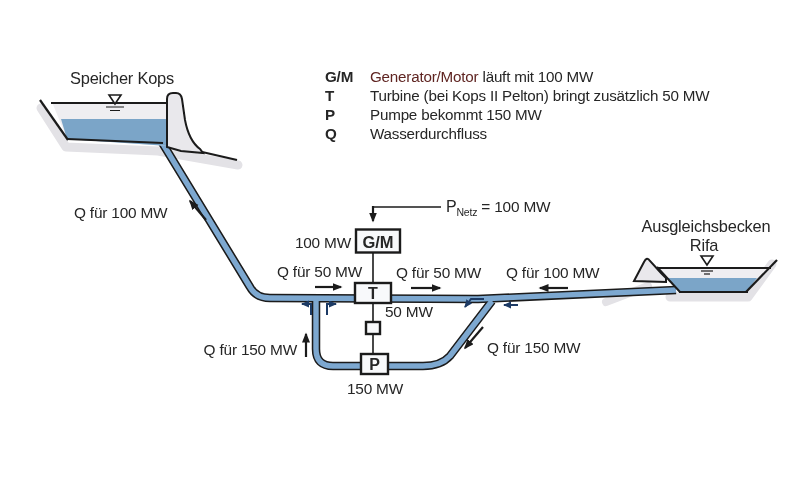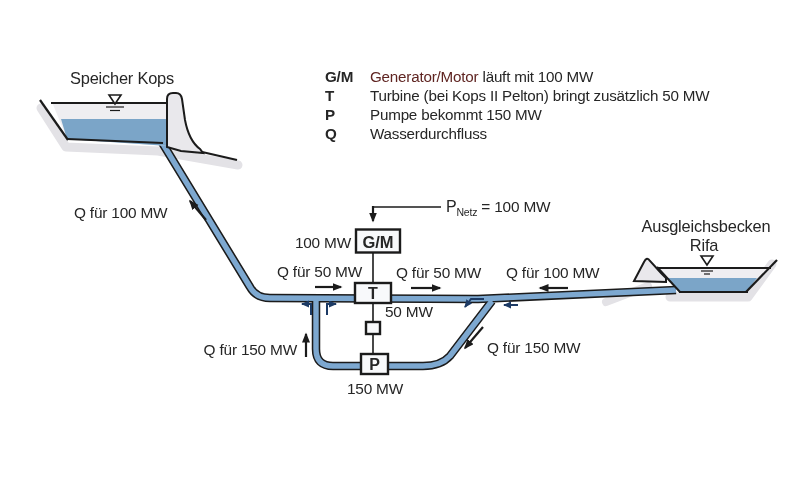--- a/index.html
+++ b/index.html
@@ -1,16 +1,16 @@
 <!DOCTYPE html>
 <html style="--pipe-blue: #7da8d0; --water-blue: #7ba5c8; --basin-light: #efeef1; --basin-solid: #e9e8ec; --shadow-gray: #e3e2e6; --box-fill: #f8f9fb; --ink: #262626; --outline: #1b1b1b; --navy-arrow: #1c3a64; --legend-emphasis: #5f2421;"><head>
 <meta charset="utf-8">
 <style>
   html,body{margin:0;padding:0;background:#ffffff;}
-  .stage{position:relative;width:800px;height:478px;background:#ffffff;overflow:hidden;}
+  .stage{position:relative;width:800px;height:478px;background:#ffffff;overflow:hidden;border-radius:10px;}
   svg{display:block;}
   svg text{fill:var(--ink);font-family:"Liberation Sans",sans-serif;}
   .lbl{font-size:15.4px;letter-spacing:-0.2px;}
   .lg{font-size:15.2px;letter-spacing:-0.2px;}
   .key{font-weight:bold;}
   .em{fill:var(--legend-emphasis);}
   .res{font-size:16.4px;letter-spacing:-0.2px;}
   .boxlbl{font-weight:bold;font-size:16px;}
   .gmlbl{font-weight:bold;font-size:16.5px;}
   .sub{font-size:10.5px;}

